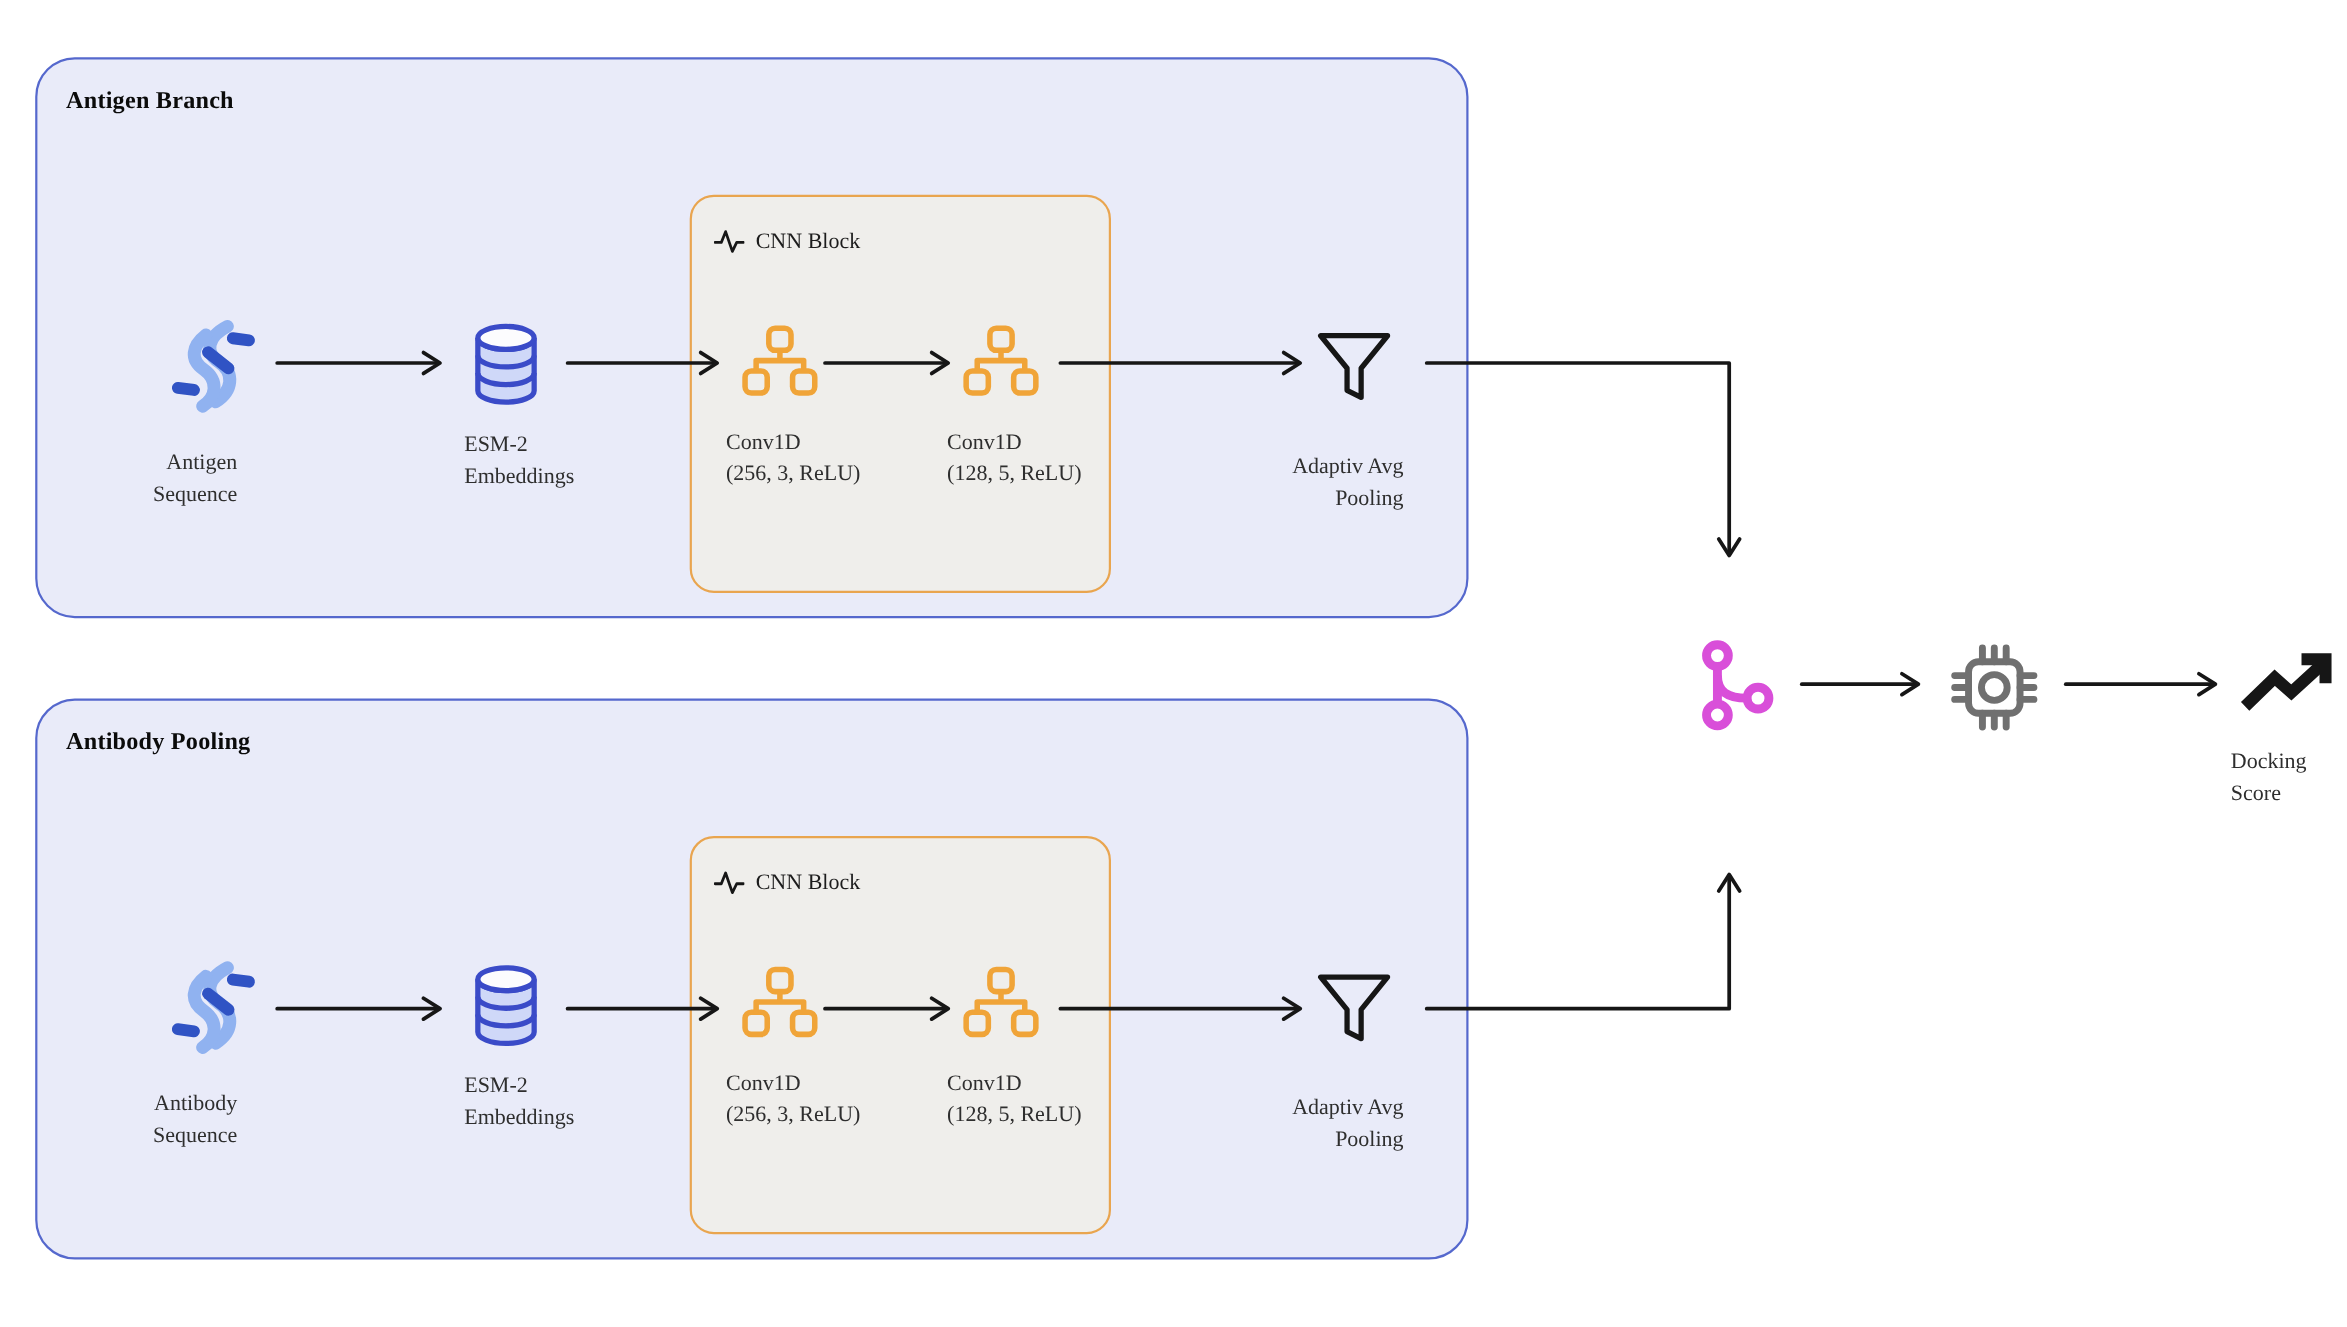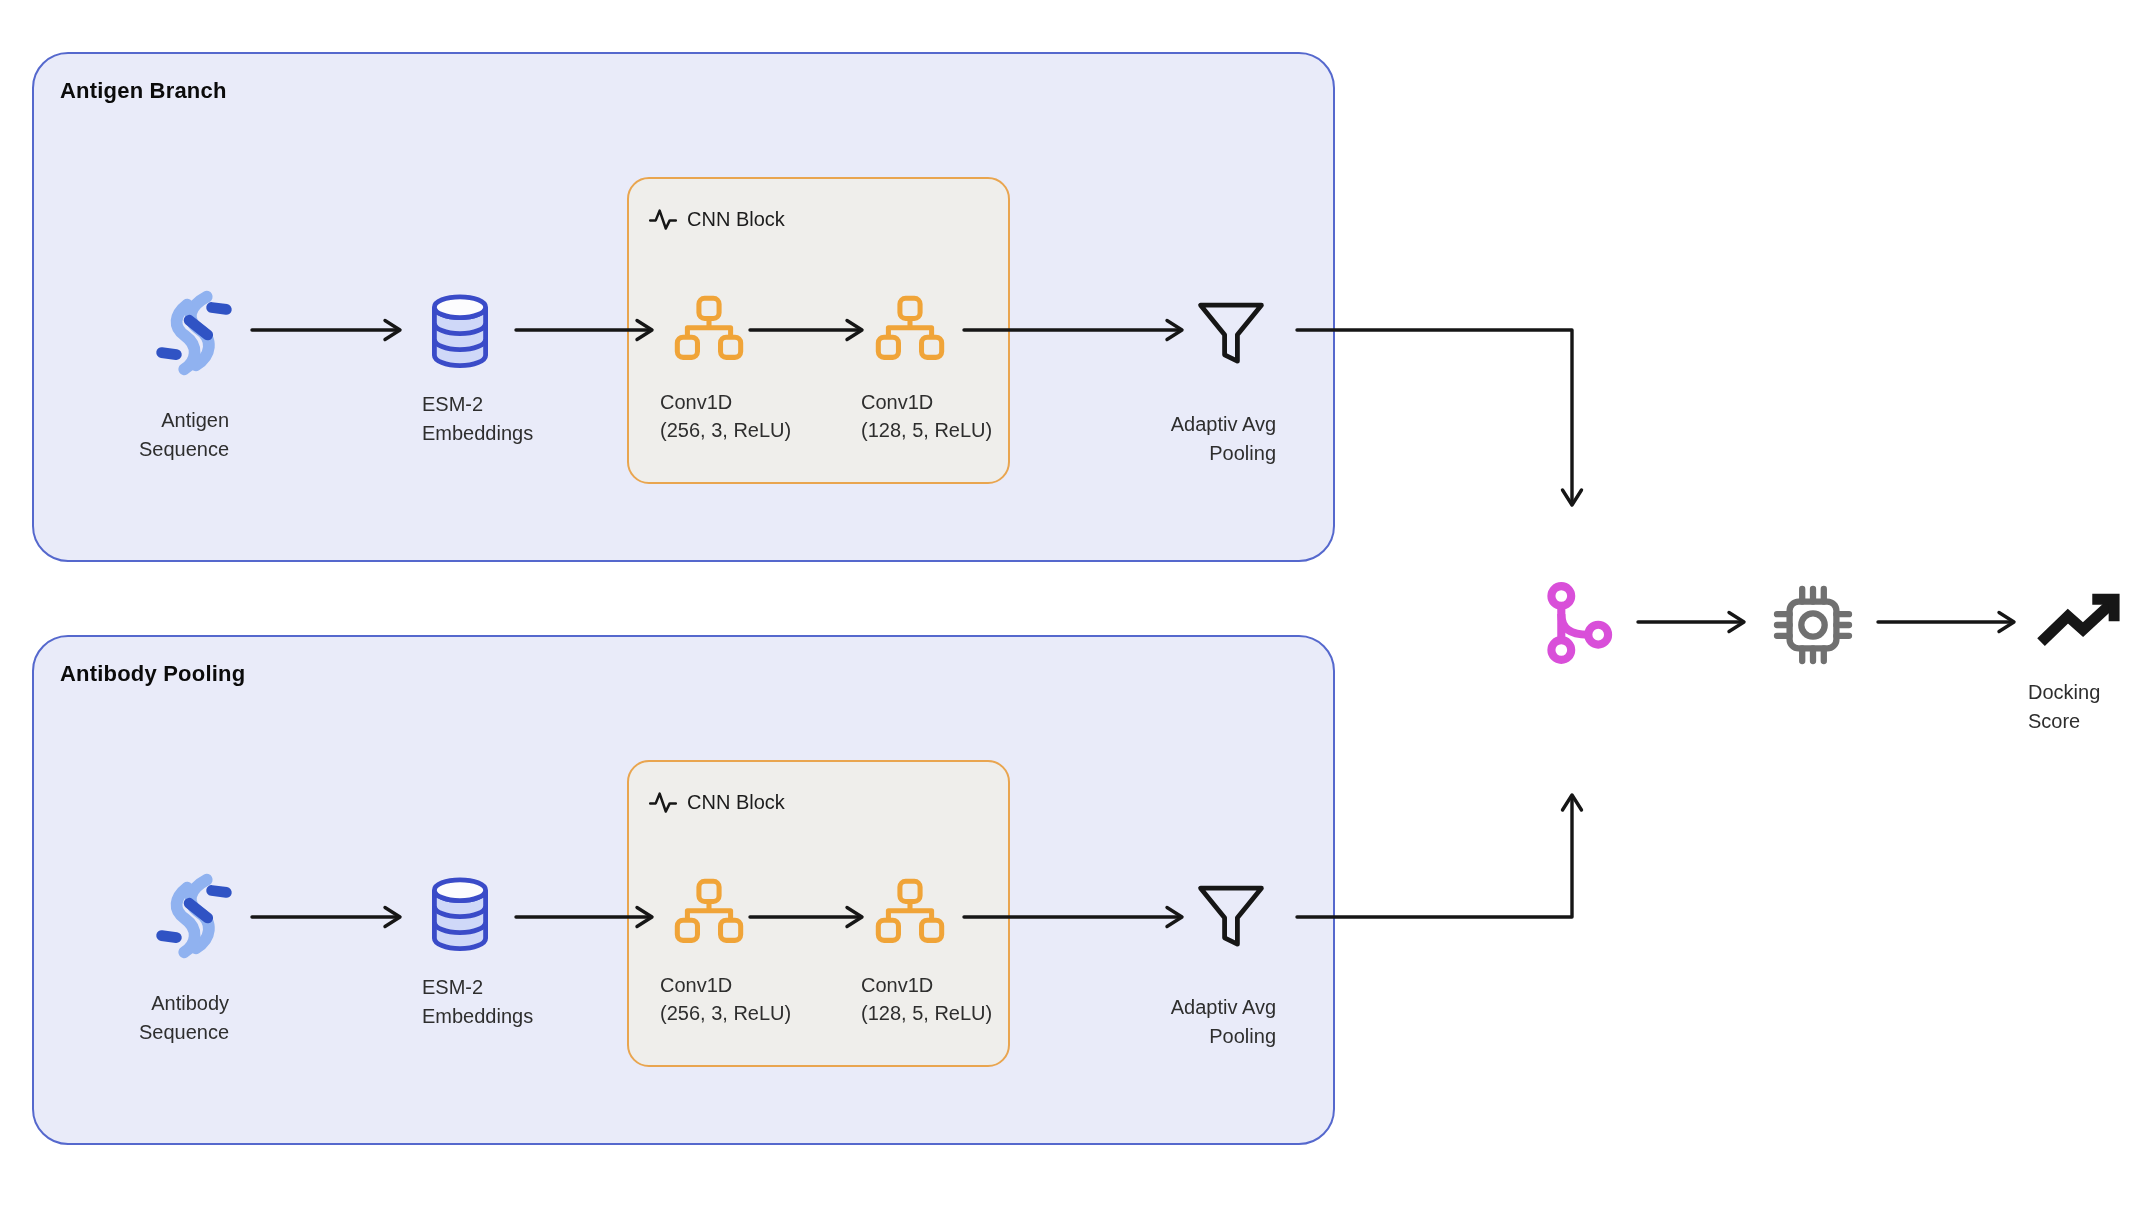--- a/index.html
+++ b/index.html
@@ -1,28 +1,28 @@
 <!DOCTYPE html>
 <html style="--ink: #161616; --text: #2e2e2e; --title: #0b0b0b; --branch_fill: #e9ebf9; --branch_border: #5568cd; --cnn_fill: #efeeeb; --cnn_border: #e9a54f; --orange: #f0a438; --db_stroke: #3a4bc8; --db_fill: #cfd8f8; --db_top: #fcfcfe; --dna_light: #90b2f0; --dna_dark: #3053c4; --pink: #d94fd9; --gray: #707070;"><head>
 <meta charset="utf-8">
 <style>
   html,body{margin:0;padding:0;background:#fff;}
   .canvas{position:relative;width:2134px;height:1206px;background:#ffffff;
-          font-family:Liberation Sans, sans-serif;overflow:hidden;}
+          font-family:Liberation Serif, serif;overflow:hidden;}
 
   
   .branch{position:absolute;left:32px;width:1303px;height:510px;box-sizing:border-box;
           background:var(--branch_fill);border:2px solid var(--branch_border);border-radius:36px;}
   #branch-antigen{top:52px;}
   #branch-antibody{top:635px;}
   .branch-title{position:absolute;left:26px;top:24px;font-size:22px;font-weight:700;
                 color:var(--title);letter-spacing:.2px;}
 
   
-  .cnn{position:absolute;left:593px;top:123px;width:383px;height:307px;box-sizing:border-box;
+  .cnn{position:absolute;left:593px;top:123px;width:383px;height:362px;box-sizing:border-box;
        background:var(--cnn_fill);border:2px solid var(--cnn_border);border-radius:22px;}
   .cnn-header{position:absolute;left:20px;top:26px;display:flex;align-items:center;gap:10px;
               font-size:20px;color:#1c1c1c;}
 
   .abs{position:absolute;}
   .label{position:absolute;font-size:20px;line-height:29px;color:var(--text);white-space:nowrap;}
   .cnn .label{line-height:28px;}
 
   
   .dna-ic{left:111px;top:229px;width:98px;height:98px;}

